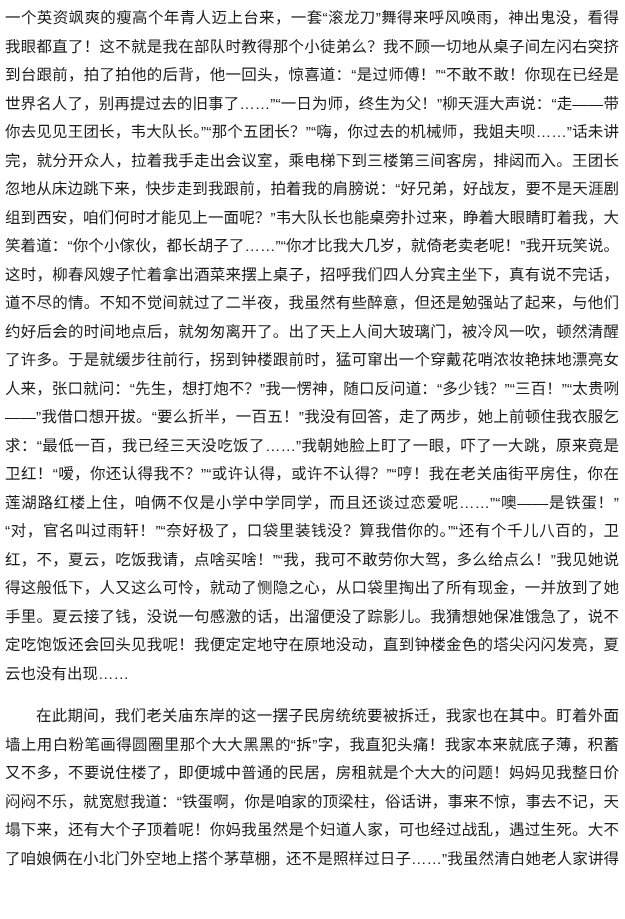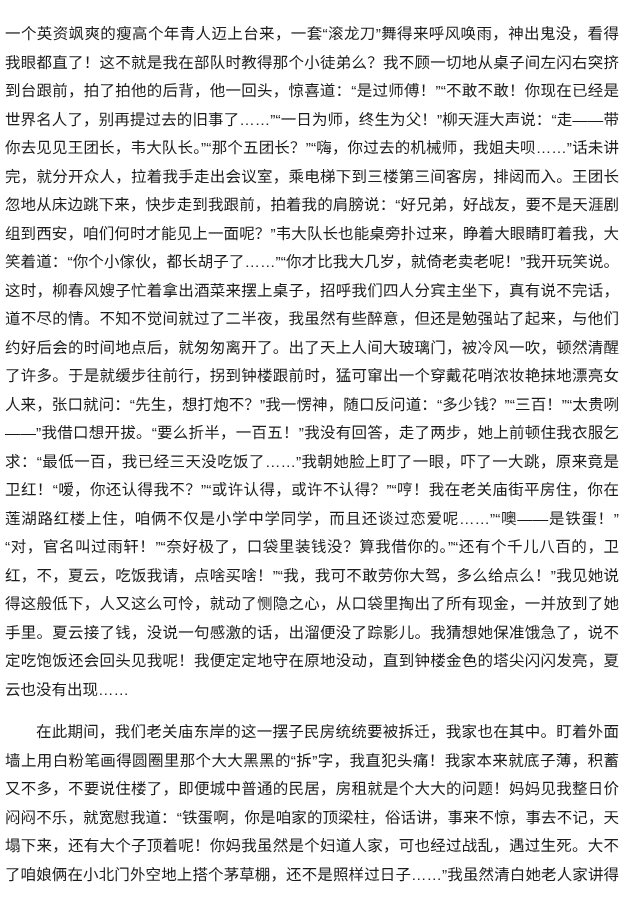--- a/index.html
+++ b/index.html
@@ -14,21 +14,20 @@
       box-sizing: border-box;
       width: 625px;
       height: 868px;
       padding: 4px 6px 0 5px;
       background: #ffffff;
       font-family: "Liberation Sans", sans-serif;
       font-size: 15.5px;
       line-height: 28.5px;
       color: #1c1c1c;
       overflow: hidden;
-      margin-top: 16px;
     }
     .paragraph {
       margin: 0;
       text-align: justify;
       text-justify: inter-ideograph;
       word-break: break-all;
       letter-spacing: 0;
     }
     .paragraph.indent {
       text-indent: 2em;

